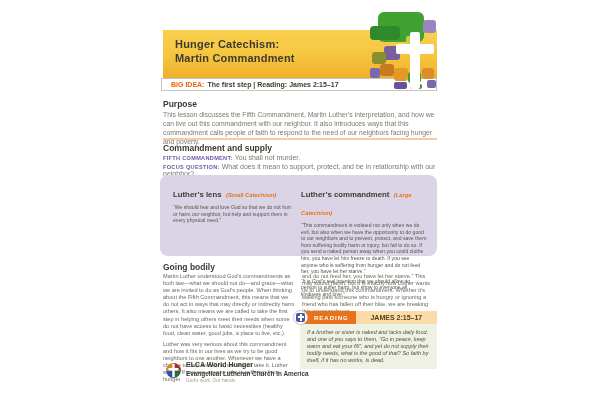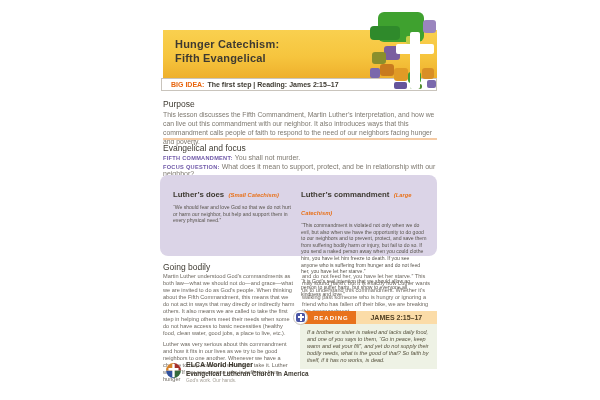--- a/index.html
+++ b/index.html
@@ -17,21 +17,21 @@
   .cross-art{position:absolute;left:370px;top:12px;z-index:3;}
   
   .bigidea{
     position:absolute;left:161px;top:78px;width:276px;height:13px;
     background:#ffffff;border:1px solid #c9c4bc;display:flex;align-items:center;
     padding-left:9px;box-sizing:border-box;font-size:7px;font-weight:700;z-index:2;
   }
   .bigidea .lbl{color:#e8650d;margin-right:3px;white-space:nowrap;}
   .bigidea .txt{color:#3e3a31;white-space:nowrap;}
   
-  .h1{position:absolute;left:163px;font-size:8.5px;font-weight:400;color:#3e3a31;}
+  .h1{position:absolute;left:163px;font-size:8.5px;font-weight:700;color:#3e3a31;}
   .body-text{position:absolute;left:163px;width:274px;font-size:6.8px;line-height:9px;color:#7d786f;}
   .divider{position:absolute;left:163px;top:138px;width:274px;height:1.5px;background:#f5cba4;}
   .cf-line{position:absolute;left:163px;width:274px;font-size:7px;color:#7d786f;}
   .cf-label{font-size:5.6px;font-weight:700;color:#6f58a8;letter-spacing:.3px;margin-right:2px;}
   
   .panel{position:absolute;left:160px;top:175px;width:277px;height:81px;background:#dbd4e7;border-radius:8px;}
   .panel .col{position:absolute;top:8px;}
   .panel .col1{left:13px;width:118px;}
   .panel .col2{left:141px;width:126px;}
   .panel .ph{font-size:7.8px;font-weight:700;color:#3e3a31;}
@@ -66,21 +66,21 @@
   .f3{font-size:4.8px;color:#a39e95;margin-top:1.5px;}
 </style>
 </head>
 <body>
 
 <div id="canvas">
 
   <div class="banner">
     <div class="banner-title">
       <div>Hunger Catechism:</div>
-      <div>Fifth Evangelical</div>
+      <div>Martin Commandment</div>
     </div>
   </div>
 
   <svg class="cross-art" width="67" height="78" viewBox="0 0 67 78">
     <rect x="8" y="0" width="46" height="30" rx="6" fill="#3fa12f"></rect>
     <rect x="0" y="14" width="30" height="14" rx="4" fill="#2f8a2b"></rect>
     <rect x="53" y="8" width="13" height="13" rx="3" fill="#9a85be"></rect>
     <rect x="36" y="24" width="8" height="8" rx="2" fill="#c2cf46"></rect>
     <rect x="14" y="34" width="16" height="14" rx="3" fill="#7a5fa0"></rect>
     <rect x="2" y="40" width="14" height="12" rx="3" fill="#8a8f2c"></rect>
@@ -99,31 +99,31 @@
   <div class="bigidea">
     <span class="lbl">BIG IDEA:</span>
     <span class="txt">The first step | Reading: James 2:15–17</span>
   </div>
 
   <div class="h1" style="top:99px;">Purpose</div>
   <div class="body-text" style="top:110px;">This lesson discusses the Fifth Commandment, Martin Luther’s interpretation, and how we can live out this commandment with our neighbor. It also introduces ways that this commandment calls people of faith to respond to the need of our neighbors facing hunger and poverty.</div>
 
   <div class="divider"></div>
 
-  <div class="h1" style="top:143px;">Evangelical and focus</div>
+  <div class="h1" style="top:143px;">Commandment and supply</div>
   <div class="cf-line" style="top:154px;">
     <span class="cf-label">FIFTH COMMANDMENT:</span><span>You shall not murder.</span>
   </div>
   <div class="cf-line" style="top:163px;">
     <span class="cf-label">FOCUS QUESTION:</span><span>What does it mean to support, protect, and be in relationship with our neighbor?</span>
   </div>
 
   <div class="panel">
     <div class="col col1">
-      <span class="ph">Luther’s does</span>
+      <span class="ph">Luther’s lens</span>
       <span class="ps">(Small Catechism)</span>
       <div class="pq">“We should fear and love God so that we do not hurt or harm our neighbor, but help and support them in every physical need.”</div>
     </div>
     <div class="col col2">
       <span class="ph">Luther’s commandment</span>
       <span class="ps">(Large Catechism)</span>
       <div class="pq">“This commandment is violated not only when we do evil, but also when we have the opportunity to do good to our neighbors and to prevent, protect, and save them from suffering bodily harm or injury, but fail to do so. If you send a naked person away when you could clothe him, you have let him freeze to death. If you see anyone who is suffering from hunger and do not feed her, you have let her starve.”</div>
       <div class="pq">“It is God’s real intention that we should allow no person to suffer harm, but show to everyone all kindness and love.”</div>
     </div>
   </div>

